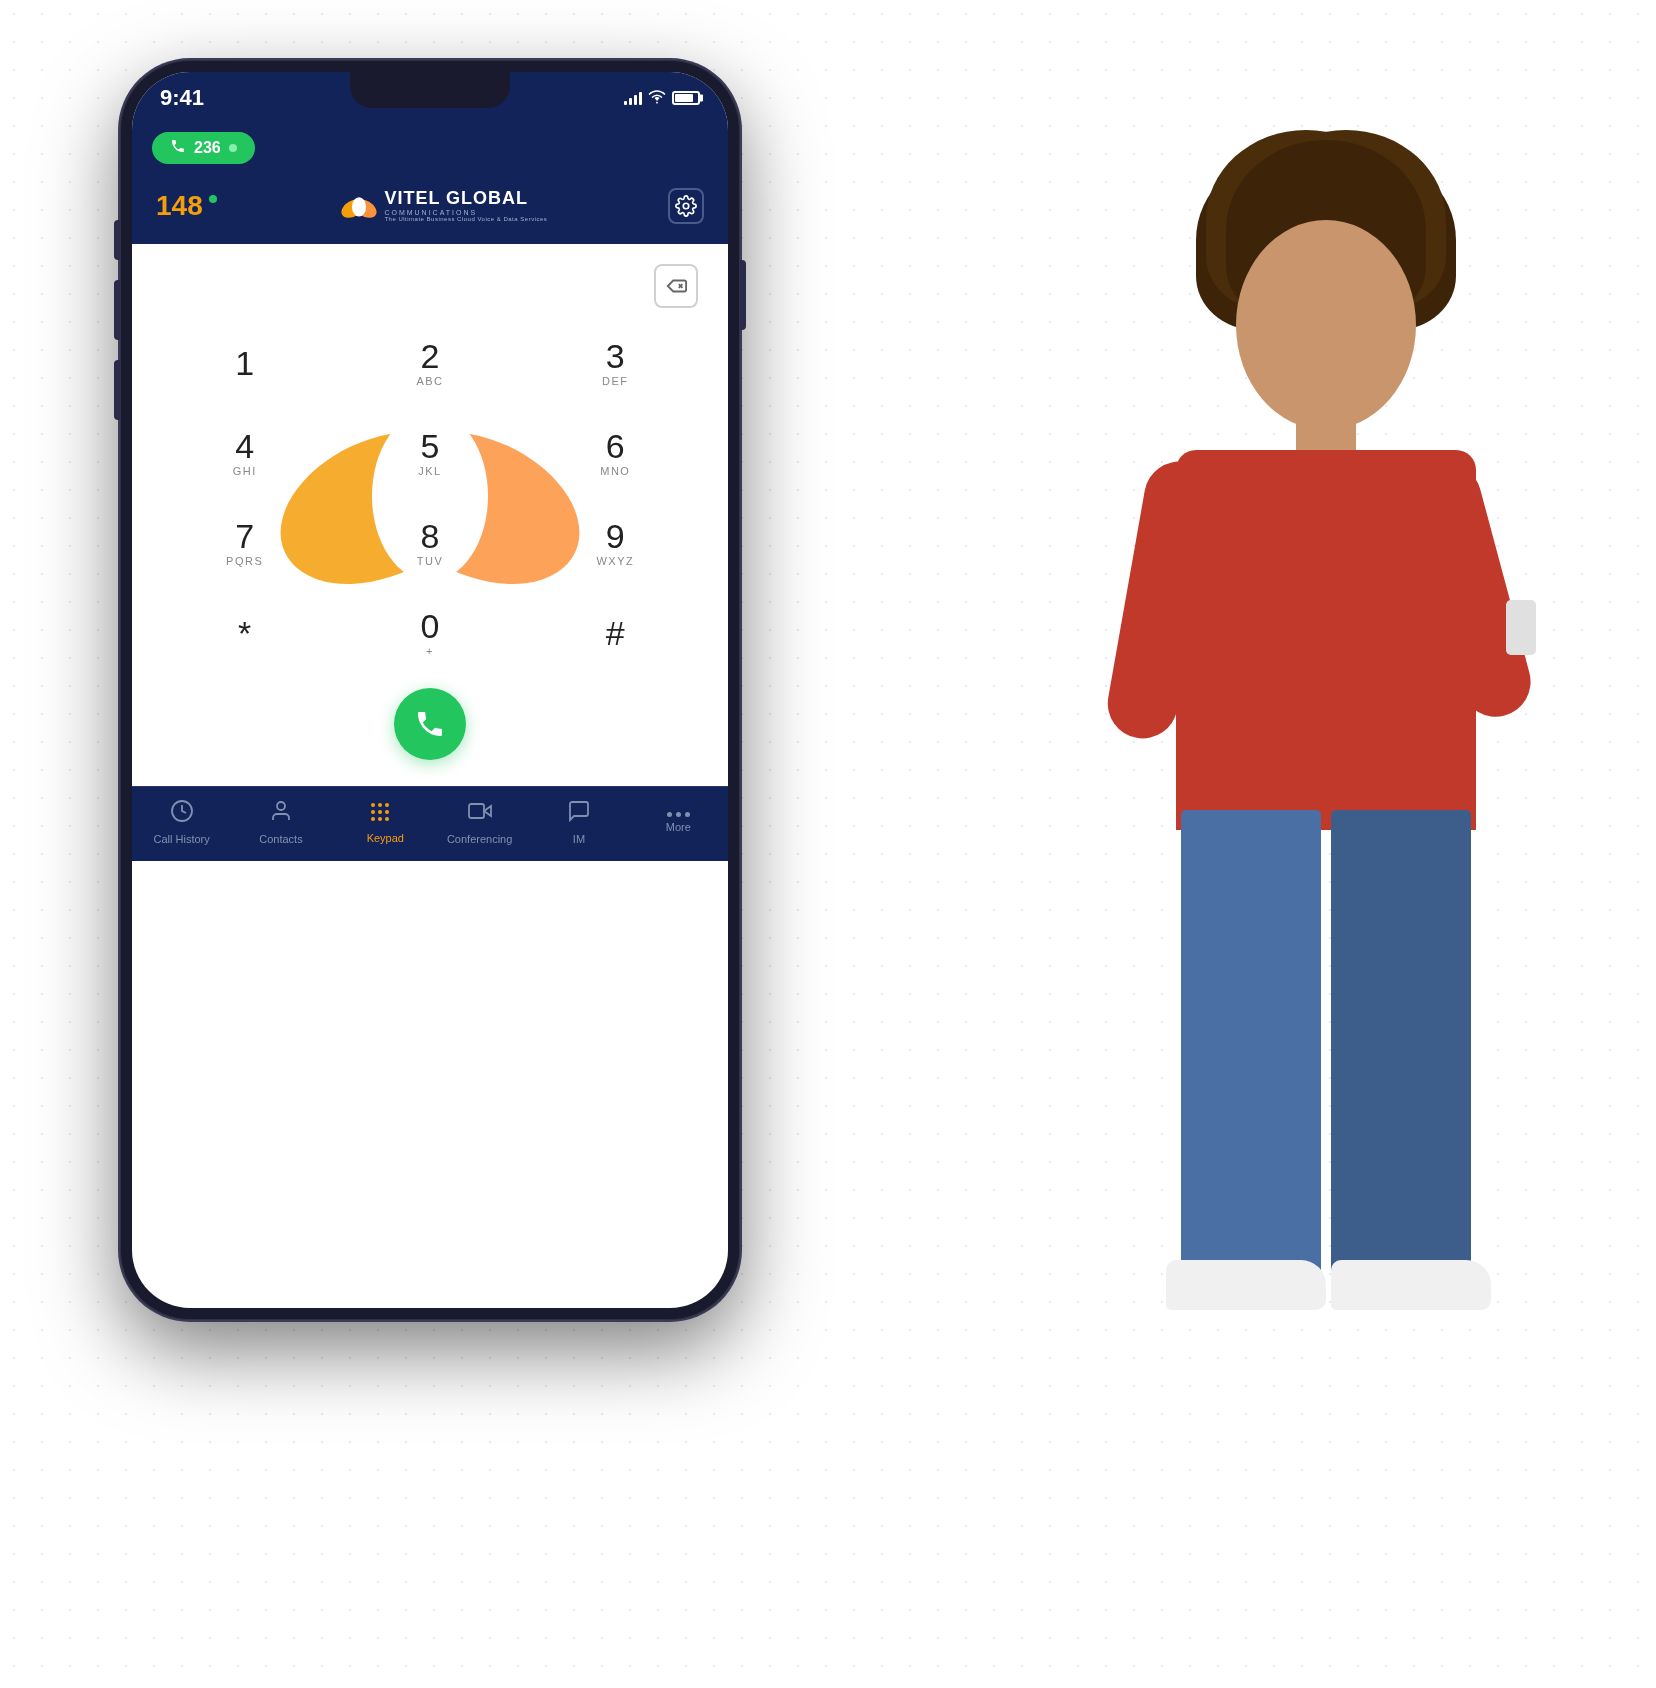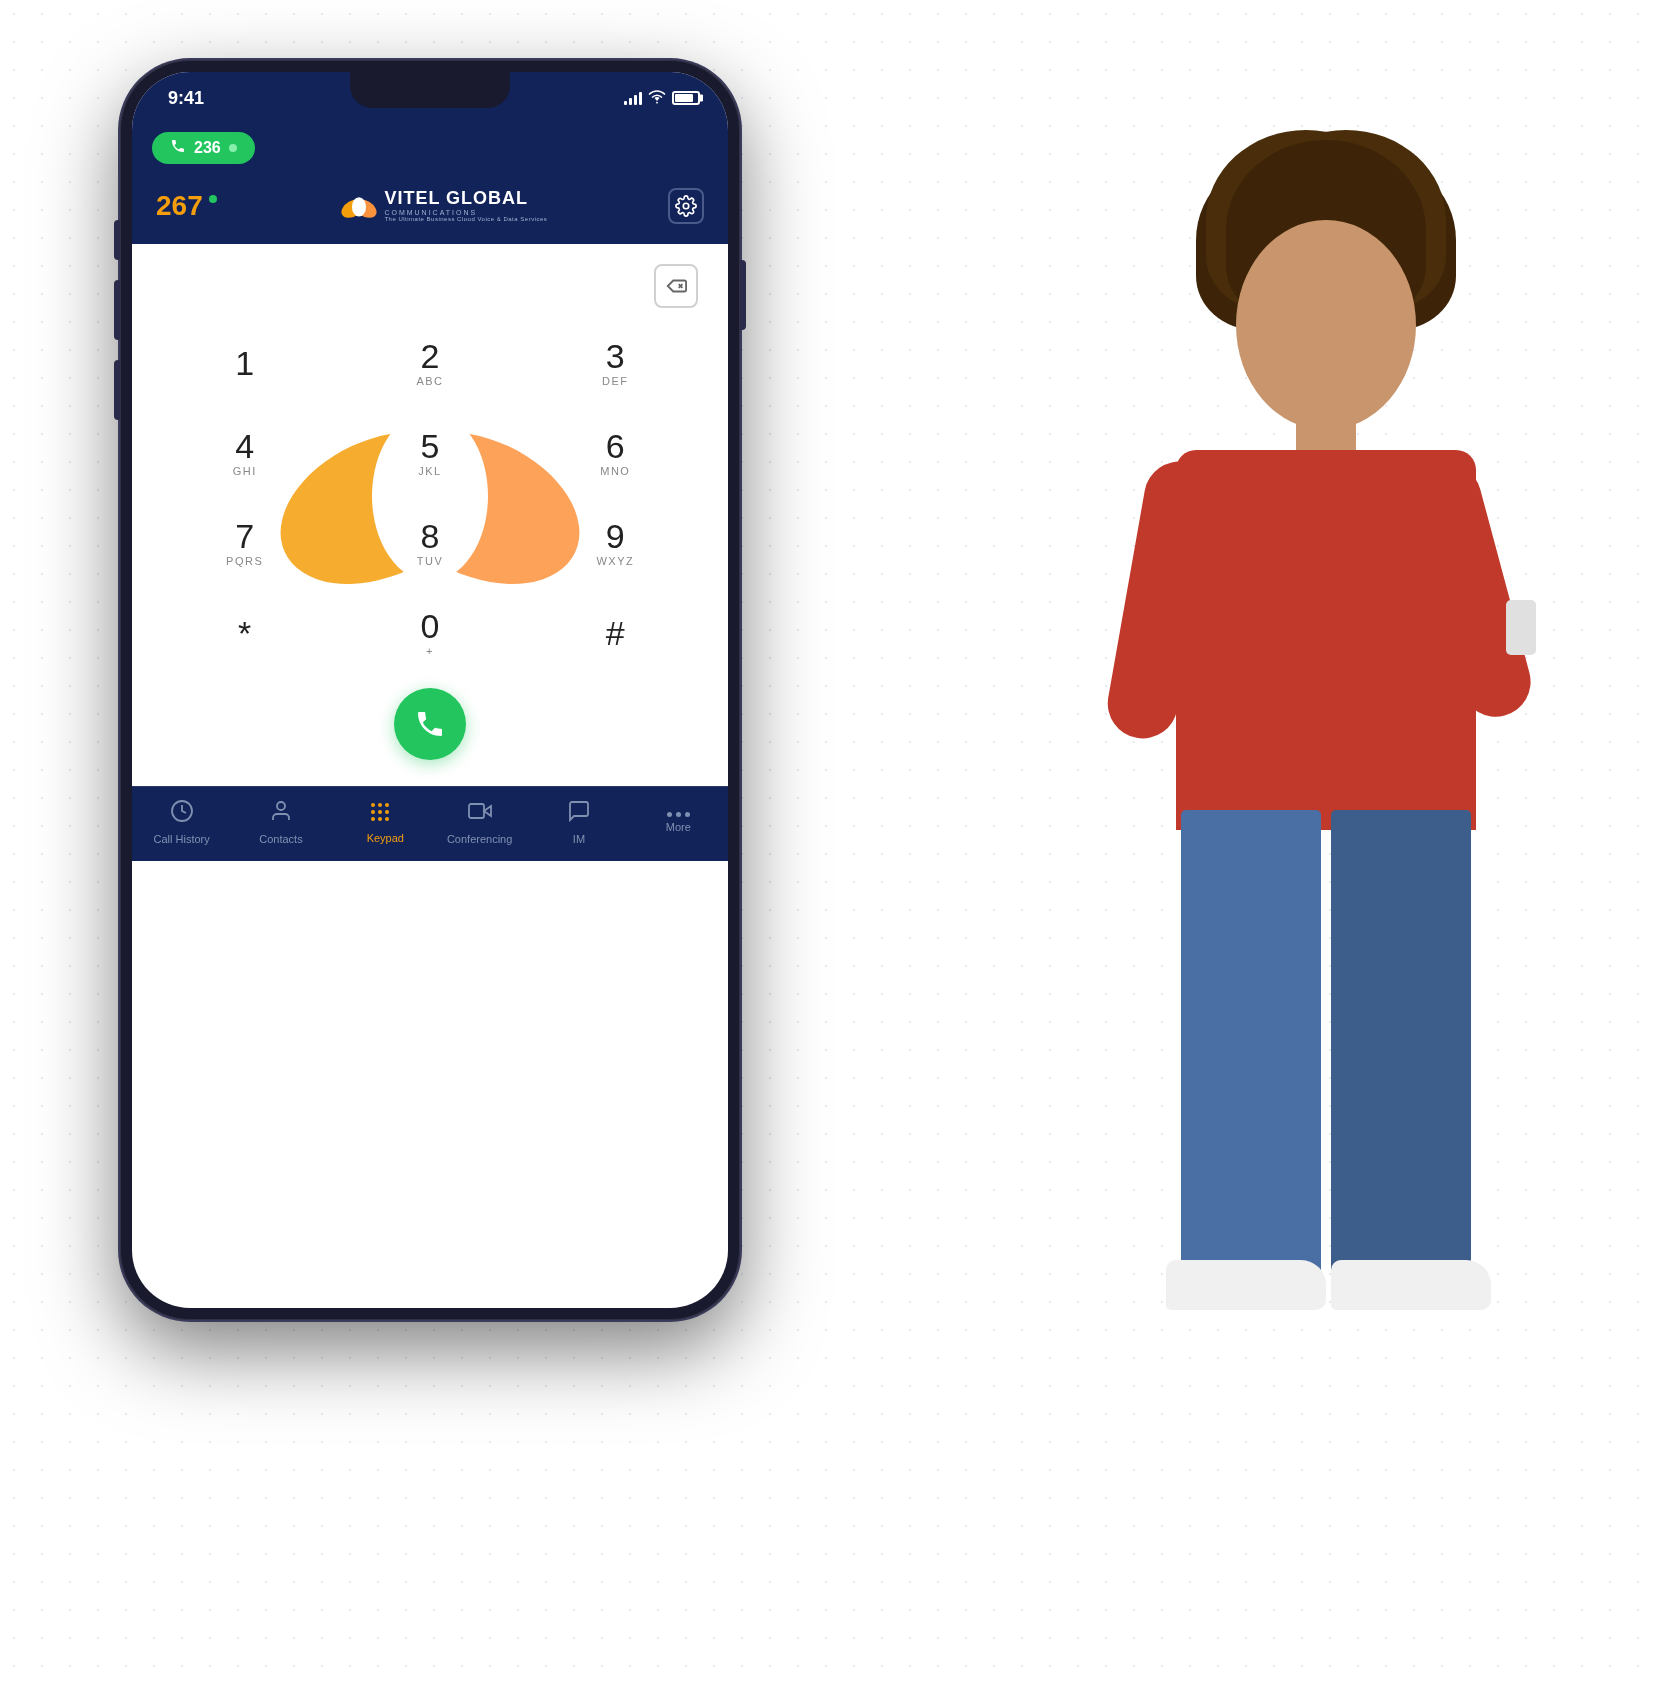--- a/index.html
+++ b/index.html
@@ -75,23 +75,22 @@
       display: flex;
       align-items: center;
       justify-content: space-between;
       padding: 0 28px;
       position: relative;
       z-index: 5;
     }
 
     .status-time {
       color: white;
-      font-size: 18px;
+      font-size: 22px;
       font-weight: 700;
-      margin-left: 8px;
     }
 
     .status-icons {
       display: flex;
       align-items: center;
       gap: 6px;
     }
 
     .signal-bars {
       display: flex;
@@ -473,21 +472,21 @@
               <path d="M6.6 10.8c1.4 2.8 3.8 5.1 6.6 6.6l2.2-2.2c.3-.3.7-.4 1-.2 1.1.4 2.3.6 3.6.6.6 0 1 .4 1 1V20c0 .6-.4 1-1 1-9.4 0-17-7.6-17-17 0-.6.4-1 1-1h3.5c.6 0 1 .4 1 1 0 1.3.2 2.5.6 3.6.1.3 0 .7-.2 1L6.6 10.8z"></path>
             </svg>
           </span>
           <span>236</span>
           <div class="call-dot"></div>
         </div>
       </div>
 
       <div class="app-header">
         <div class="header-left">
-          <span class="ext-number">267</span>
+          <span class="ext-number">148</span>
           <div class="ext-dot"></div>
         </div>
 
         <div class="logo-area">
 
           <svg class="logo-v" viewBox="0 0 50 50">
             <ellipse cx="18" cy="28" rx="14" ry="9" fill="#f59e0b" transform="rotate(-30 18 28)"></ellipse>
             <ellipse cx="32" cy="28" rx="14" ry="9" fill="#fb923c" transform="rotate(30 32 28)"></ellipse>
             <ellipse cx="25" cy="26" rx="8" ry="11" fill="white"></ellipse>
           </svg>

